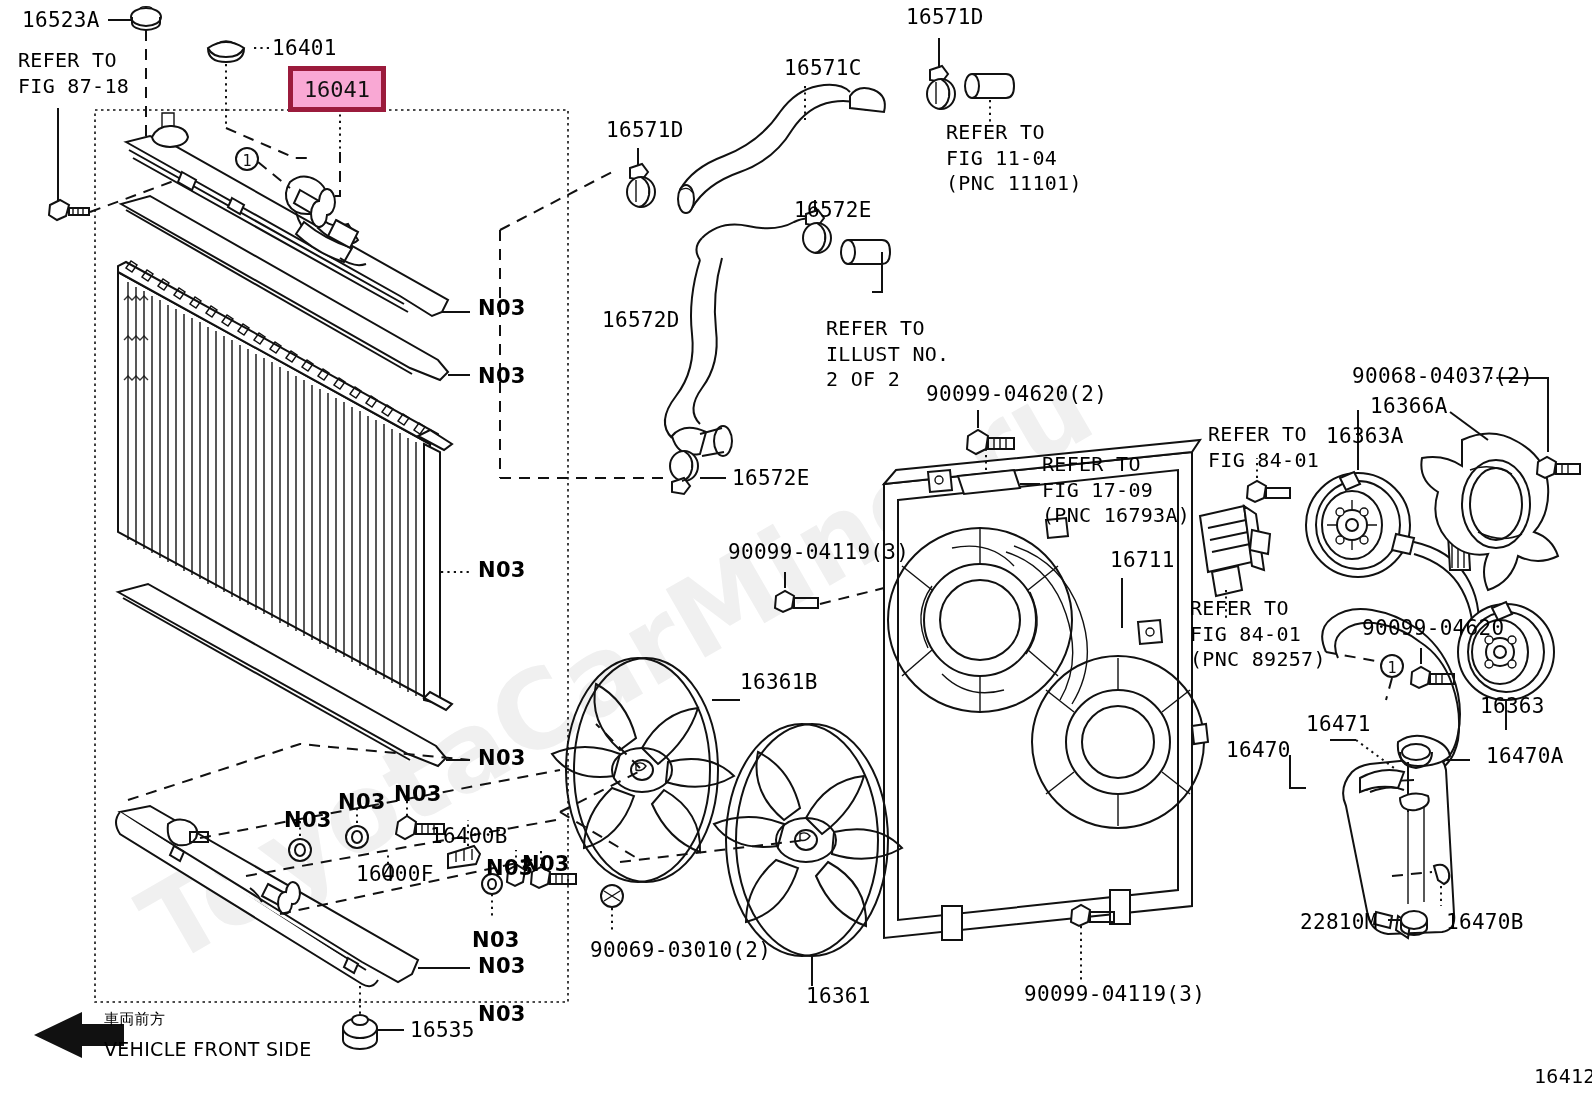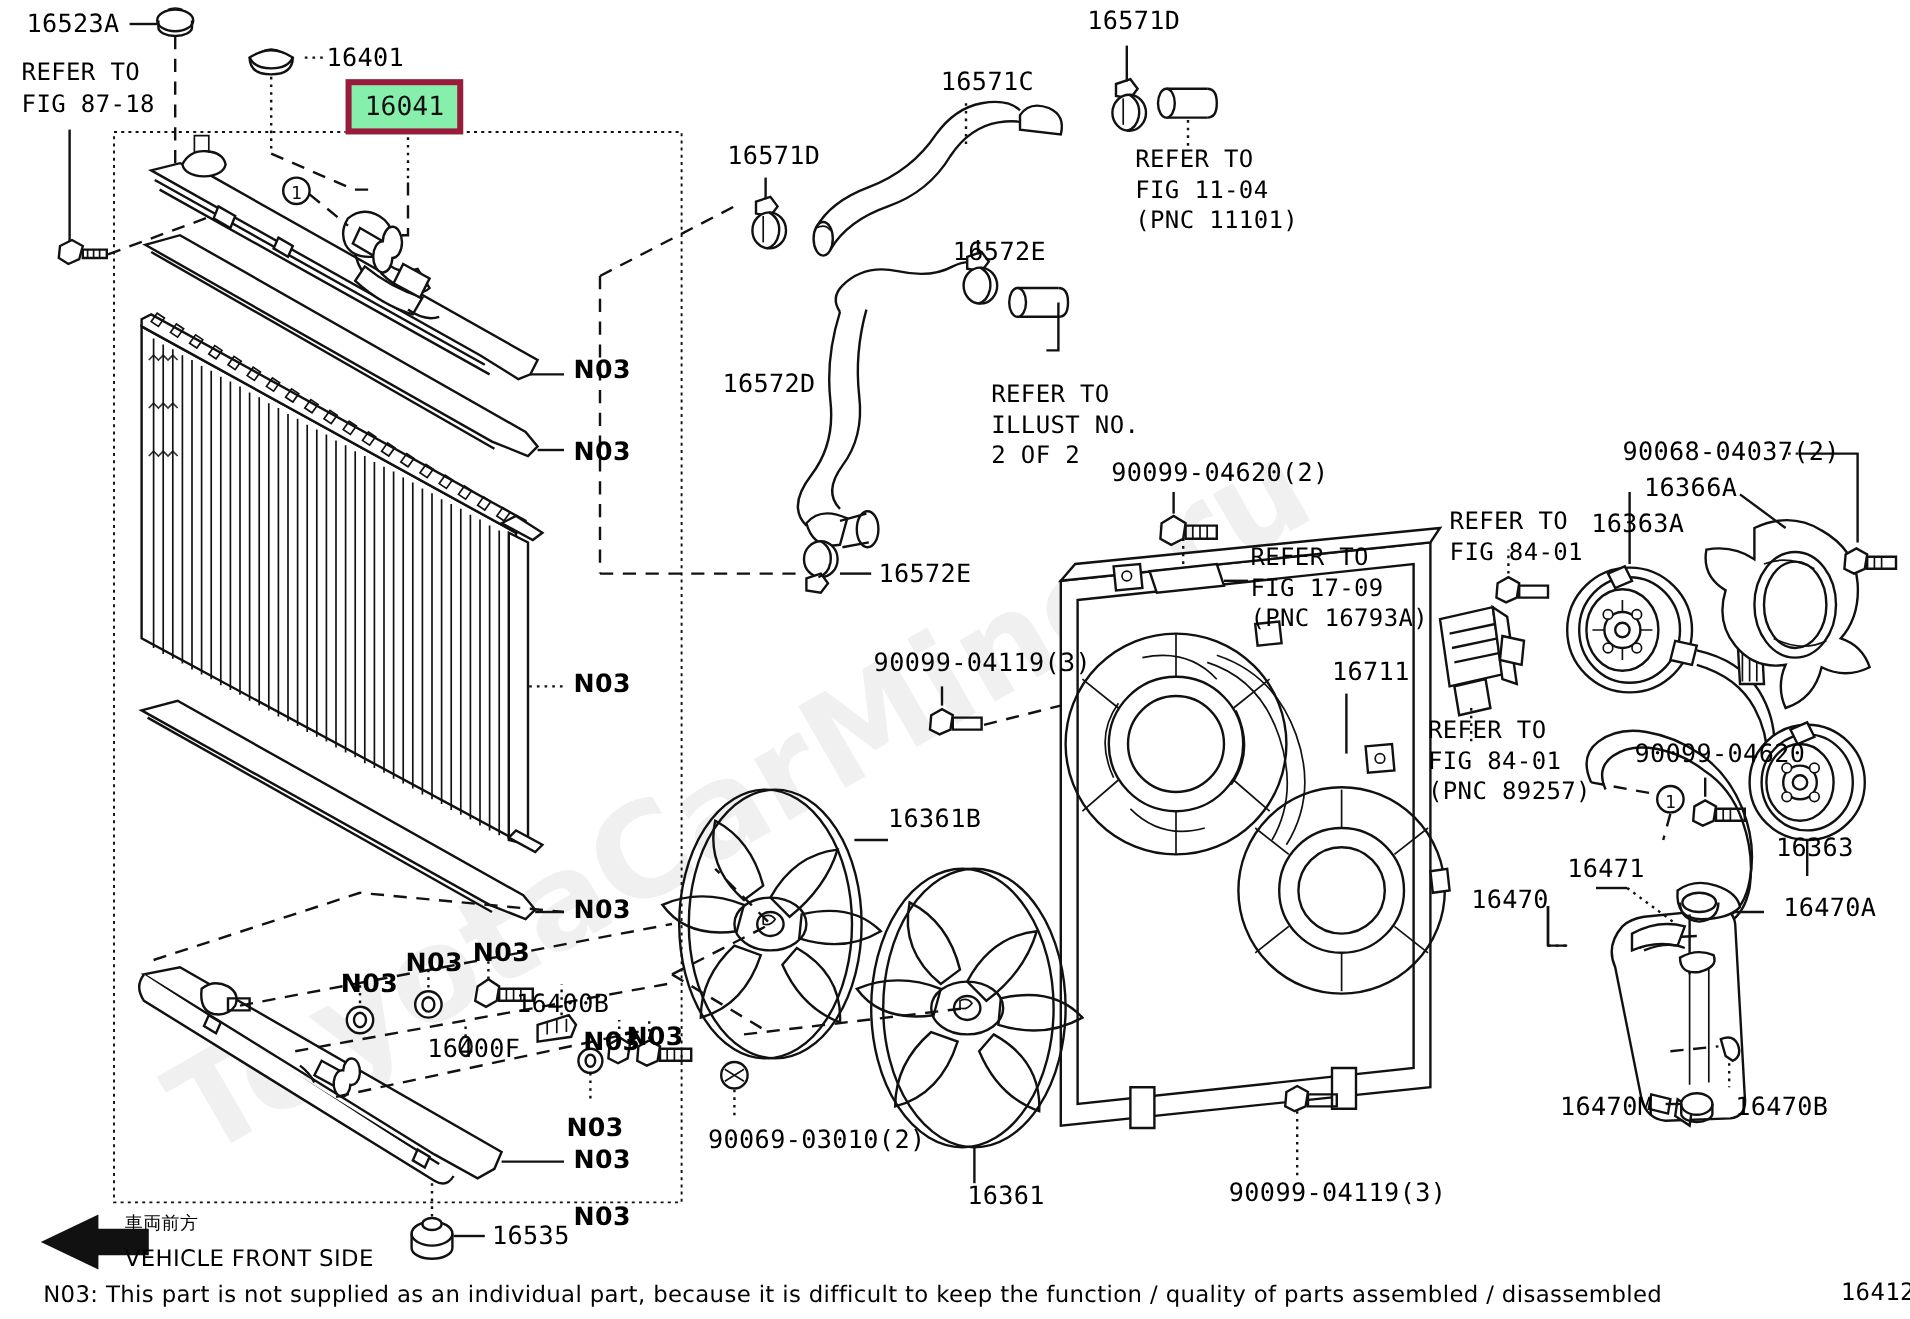--- a/index.html
+++ b/index.html
@@ -5,21 +5,21 @@
   html,body{margin:0;padding:0;background:#fff;}
   body{width:1592px;height:1099px;position:relative;overflow:hidden;
        font-family:"DejaVu Sans Mono","Liberation Mono",monospace;color:#000;}
   #stage{position:absolute;inset:0;}
   .lbl{position:absolute;white-space:nowrap;font-size:21px;letter-spacing:0.3px;
        font-family:"DejaVu Sans Mono","Liberation Mono",monospace;color:#000000;}
   .lbl.n03{font-family:"DejaVu Sans","Liberation Sans",sans-serif;font-size:21px;font-weight:600;}
   .lbl.refer{line-height:1.28;font-size:20px;}
   .lbl.foot{font-family:"DejaVu Sans","Liberation Sans",sans-serif;font-size:19px;font-weight:500;text-align:center;}
   .lbl.jp{font-family:"DejaVu Sans","Liberation Sans",sans-serif;font-size:15px;}
-  .hl{position:absolute;border:5px solid #9B1B3C;background:#86efac;
+  .hl{position:absolute;border:5px solid #9B1B3C;background:#f9a8d4;
       display:flex;align-items:center;justify-content:center;
       font-family:"DejaVu Sans Mono","Liberation Mono",monospace;font-size:22px;color:#111;}
   .wm{position:absolute;color:#f0f0f0;font-weight:700;
       font-family:"DejaVu Sans","Liberation Sans",sans-serif;
       font-size:108px;transform:rotate(-30deg);transform-origin:left top;
       white-space:nowrap;user-select:none;pointer-events:none;}
   svg.art{position:absolute;left:0;top:0;width:1592px;height:1099px;overflow:visible;}
   .st{fill:none;stroke:#111;stroke-width:2;}
   .st-thin{fill:none;stroke:#111;stroke-width:1.4;}
   .st-f{fill:#fff;stroke:#111;stroke-width:2;}
@@ -607,21 +607,21 @@
 
   <div class="lbl" style="left:1352px;top:364px;">90068-04037(2)</div>
   <div class="lbl" style="left:1370px;top:394px;">16366A</div>
   <div class="lbl" style="left:1326px;top:424px;">16363A</div>
   <div class="lbl" style="left:1362px;top:616px;">90099-04620</div>
   <div class="lbl" style="left:1480px;top:694px;">16363</div>
 
   <div class="lbl" style="left:1306px;top:712px;">16471</div>
   <div class="lbl" style="left:1226px;top:738px;">16470</div>
   <div class="lbl" style="left:1486px;top:744px;">16470A</div>
-  <div class="lbl" style="left:1300px;top:910px;">16470M</div>
+  <div class="lbl" style="left:1300px;top:910px;">22810M</div>
   <div class="lbl" style="left:1446px;top:910px;">16470B</div>
 
   <div class="lbl" style="left:740px;top:670px;">16361B</div>
   <div class="lbl" style="left:806px;top:984px;">16361</div>
   <div class="lbl" style="left:590px;top:938px;">90069-03010(2)</div>
   <div class="lbl" style="left:1024px;top:982px;">90099-04119(3)</div>
 
   <div class="lbl" style="left:430px;top:824px;">16400B</div>
   <div class="lbl" style="left:356px;top:862px;">16400F</div>
   <div class="lbl" style="left:410px;top:1018px;">16535</div>
@@ -634,16 +634,15 @@
   <div class="lbl n03" style="left:284px;top:808px;">N03</div>
   <div class="lbl n03" style="left:338px;top:790px;">N03</div>
   <div class="lbl n03" style="left:394px;top:782px;">N03</div>
   <div class="lbl n03" style="left:486px;top:856px;">N03</div>
   <div class="lbl n03" style="left:522px;top:852px;">N03</div>
   <div class="lbl n03" style="left:472px;top:928px;">N03</div>
   <div class="lbl n03" style="left:478px;top:1002px;">N03</div>
 
   <div class="lbl jp" style="left:104px;top:1010px;">車両前方</div>
   <div class="lbl foot" style="left:104px;top:1038px;">VEHICLE FRONT SIDE</div>
-  <div class="lbl foot" style="left:36px;top:1068px;">N03: This part is not supplied as an individual part, because it is difficult to keep the function / quality of parts assembled / disassembled</div>
   <div class="lbl" style="left:1502px;top:1064px;font-size:20px;margin-left:32px;">164128J</div>
 
 </div>
 
 </body></html>

